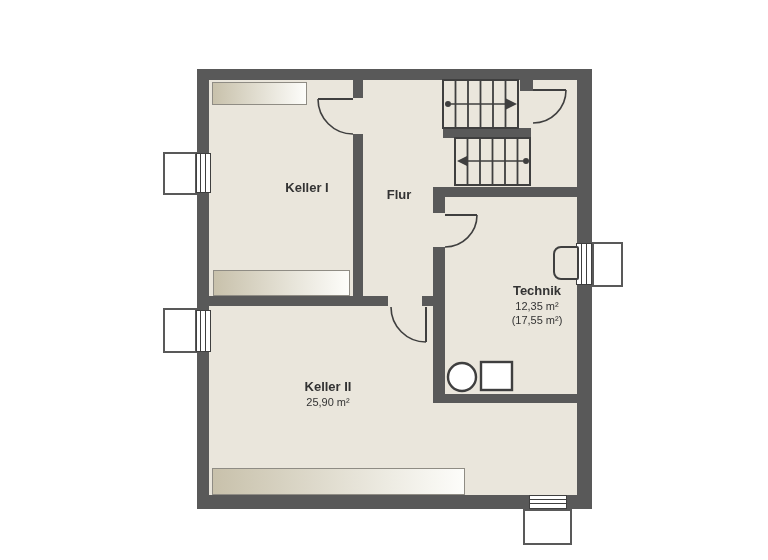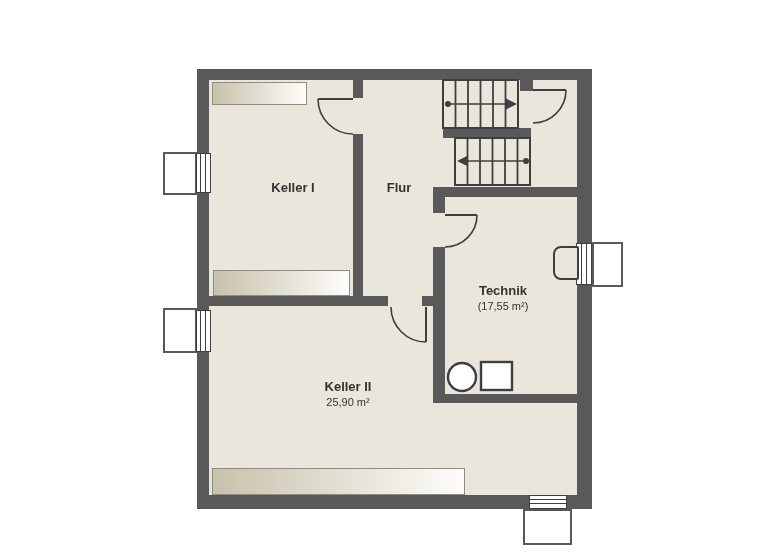--- a/index.html
+++ b/index.html
@@ -123,31 +123,32 @@
       <line class="tread" x1="517.5" y1="138" x2="517.5" y2="185"></line>
       <circle class="dot" cx="526" cy="161" r="3"></circle>
       <line class="arrowline" x1="523" y1="161" x2="466" y2="161"></line>
       <polygon class="ahead" points="457,161 468,155.5 468,166.5"></polygon>
     </g>
 
     <circle class="fixture" cx="462" cy="377" r="14"></circle>
     <rect class="fixture" x="481" y="362" width="31" height="28"></rect>
   </svg>
 
-  <div class="room-label" style="left:293px;top:180px;">
+  <div class="room-label" style="left:307px;top:180px;">
     <div class="room-name">Keller I</div>
   </div>
 
-  <div class="room-label" style="left:399px;top:180px;">
+  <div class="room-label" style="left:399px;top:187px;">
     <div class="room-name">Flur</div>
   </div>
 
-  <div class="room-label" style="left:503px;top:283px;">
+  <div class="room-label" style="left:537px;top:283px;">
     <div class="room-name">Technik</div>
+    <div class="room-area">12,35 m²</div>
     <div class="room-area">(17,55 m²)</div>
   </div>
 
-  <div class="room-label" style="left:348px;top:379px;">
+  <div class="room-label" style="left:328px;top:379px;">
     <div class="room-name">Keller II</div>
     <div class="room-area">25,90 m²</div>
   </div>
 
 </div>
 
 </body></html>

